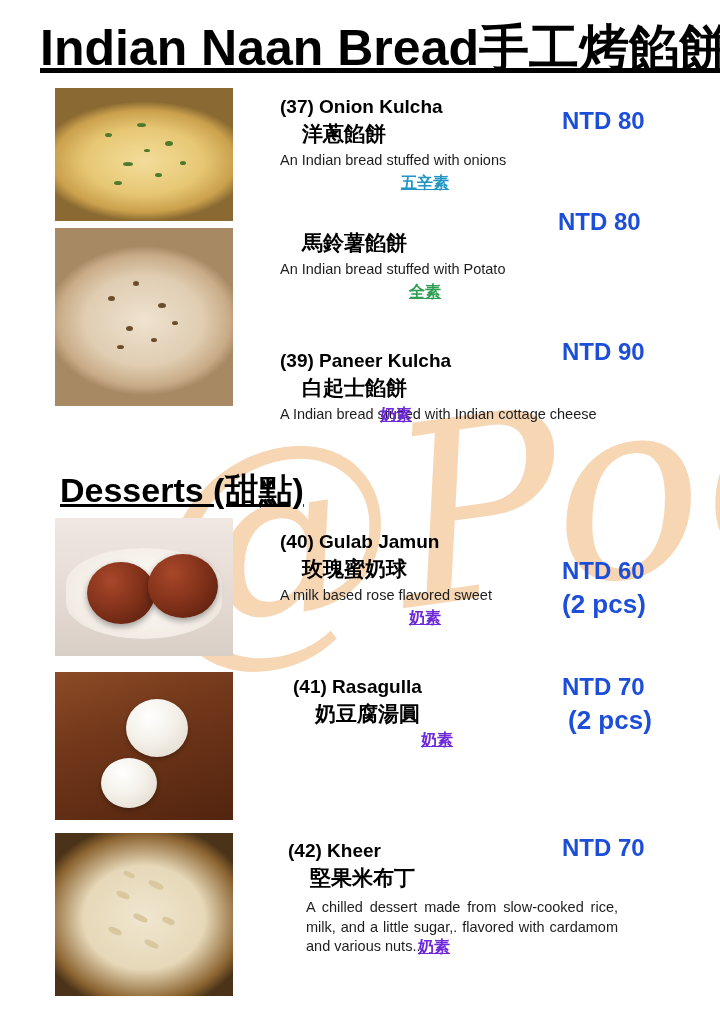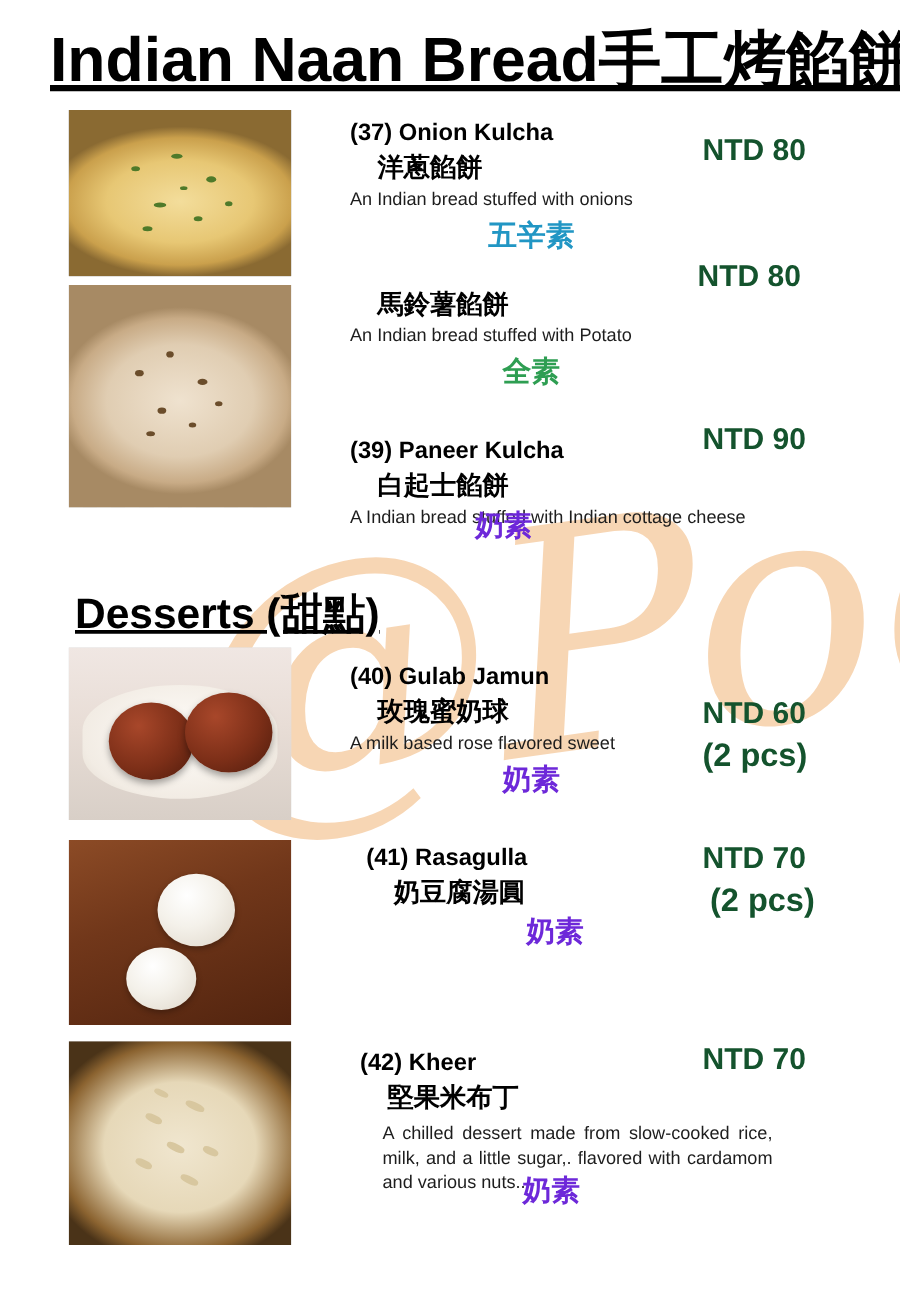--- a/index.html
+++ b/index.html
@@ -131,30 +131,31 @@
     margin-top: 2px; margin-left: 22px;
     white-space: nowrap;
   }
   .desc {
     font-size: 14.5px; color: #1d1d1d;
     margin-top: 3px;
     line-height: 1.35;
   }
   .desc.just { text-align: justify; }
   .tag {
-    font-size: 23px; font-weight: bold;
+    font-size: 16px; font-weight: bold;
     margin-top: 2px;
+    text-decoration: underline;
   }
   .tag-blue { color: #2196c4; }
   .tag-green { color: #2e9e52; }
   .tag-purple { color: #6d28d9; }
 
   .price {
     position: absolute;
-    font-size: 24px; font-weight: bold; color: #14532d;
+    font-size: 24px; font-weight: bold; color: #1d4ed8;
     white-space: nowrap;
     z-index: 9;
   }
   .price .pcs { display: block; font-size: 26px; margin-top: 4px; }
 </style>
 </head>
 <body>
 
 <div class="page">
 

